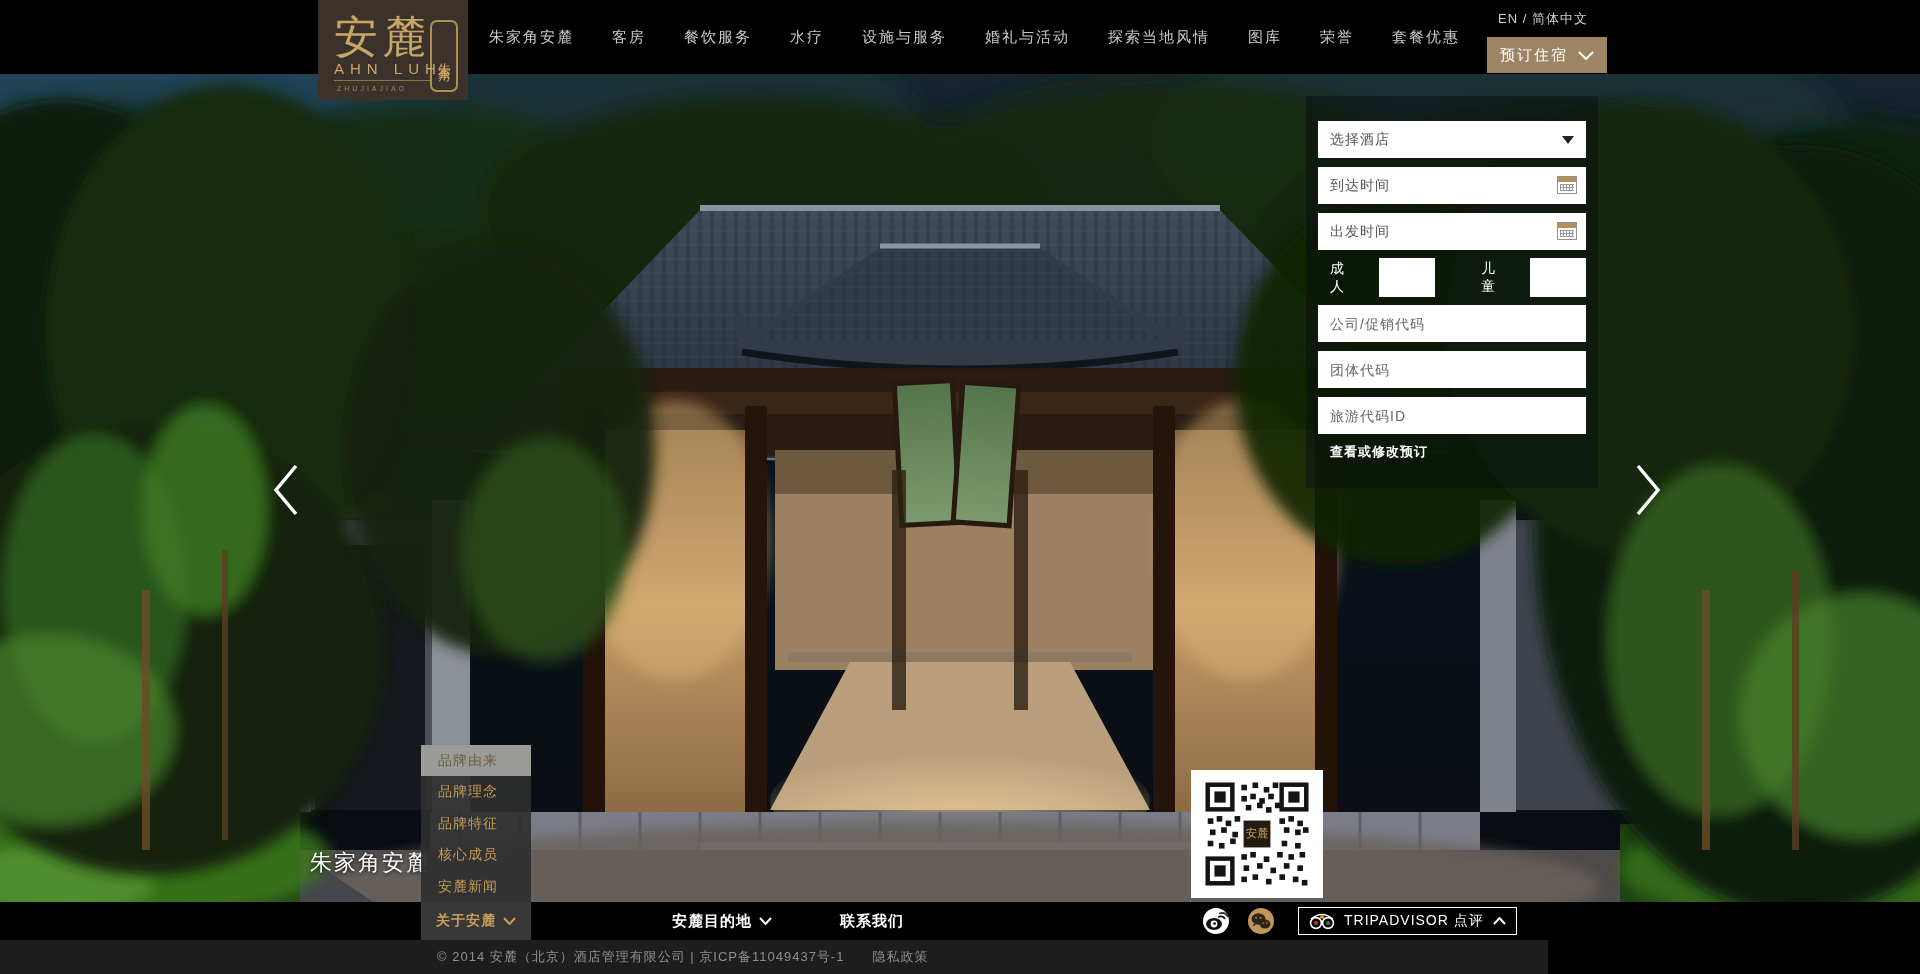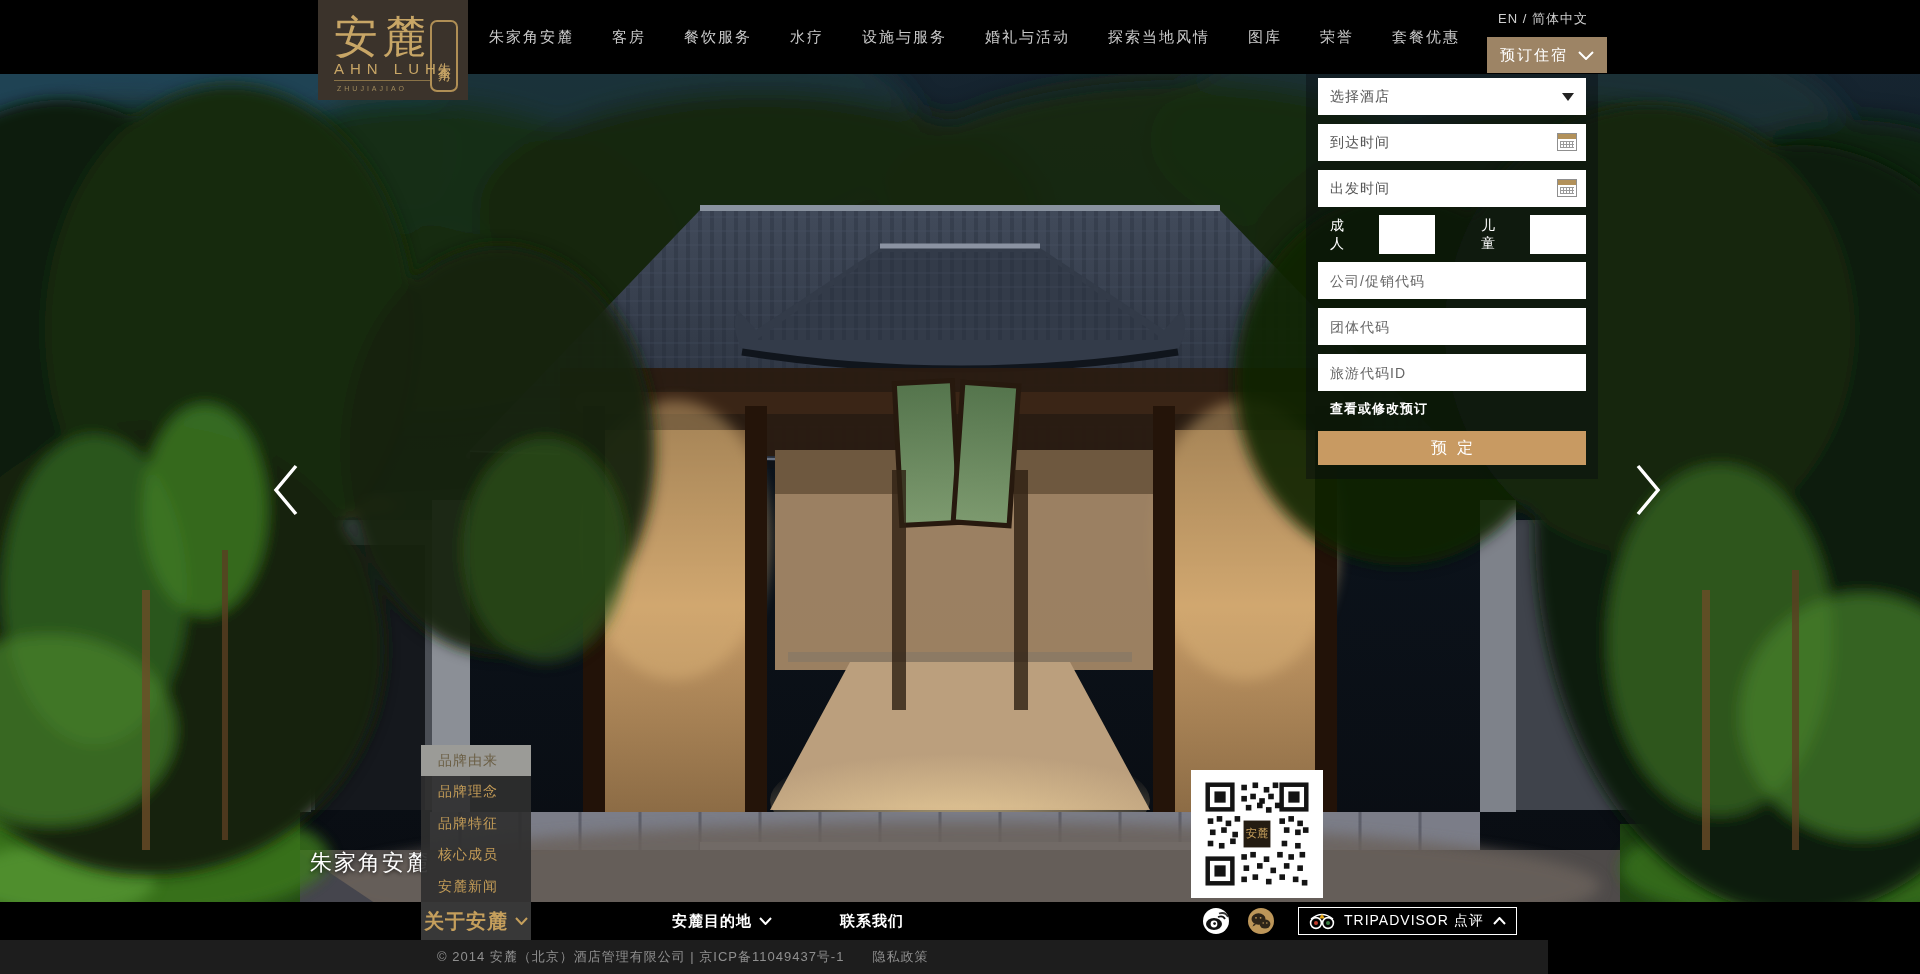--- a/index.html
+++ b/index.html
@@ -21,22 +21,22 @@
              border-radius:7px;color:#c8a666;font-size:13px;writing-mode:vertical-rl;text-orientation:upright;
              letter-spacing:3px;display:flex;align-items:center;justify-content:center;}
   .nav{position:absolute;left:489px;top:0;height:74px;display:flex;gap:38px;align-items:center;}
   .nav-item{font-size:15px;color:#c9c9c9;letter-spacing:2px;cursor:pointer;white-space:nowrap;}
   .lang{position:absolute;right:332px;top:10px;font-size:13px;color:#cfcfcf;letter-spacing:1px;}
   .lang span{cursor:pointer;}
   .book-btn{position:absolute;left:1487px;top:37px;width:120px;height:36px;background:#9d8465;color:#fff;
             font-size:15px;letter-spacing:2px;display:flex;align-items:center;justify-content:center;gap:10px;cursor:pointer;}
 
   
-  .panel{position:absolute;left:1306px;top:65px;width:292px;background:rgba(8,10,16,0.42);z-index:5;
-         padding:13px 0 14px 0;}
+  .panel{position:absolute;left:1306px;top:96px;width:292px;background:rgba(8,10,16,0.42);z-index:5;
+         padding:25px 0 14px 0;}
   .fld{position:relative;width:268px;height:37px;background:#fff;margin:0 auto 9px auto;}
   .fld .txt{position:absolute;left:12px;top:0;line-height:37px;font-size:14px;color:#555;letter-spacing:1px;}
   .fld input{position:absolute;left:0;top:0;width:100%;height:100%;border:0;outline:0;padding:0 12px;
              box-sizing:border-box;font-size:14px;color:#333;font-family:inherit;background:transparent;}
   .fld input::placeholder{color:#666;letter-spacing:1px;}
   .tri{position:absolute;right:12px;top:15px;width:0;height:0;border-left:6px solid transparent;
        border-right:6px solid transparent;border-top:8px solid #222;}
   .cal{position:absolute;right:9px;top:9px;width:20px;height:18px;background:#fff;border:1px solid #8f8f8f;box-sizing:border-box;}
   .cal .bar{position:absolute;left:0;top:0;right:0;height:5px;background:#b2915a;}
   .cal .grid{position:absolute;left:2px;right:2px;top:7px;bottom:2px;
@@ -63,21 +63,21 @@
 
   
   .about-menu{position:absolute;left:421px;top:745px;width:110px;height:157px;background:rgba(47,47,47,0.92);
               z-index:6;display:flex;flex-direction:column;}
   .about-menu .mi{flex:1;line-height:31px;padding-left:17px;font-size:14px;color:#c29b57;letter-spacing:1px;cursor:pointer;}
   .about-menu .mi.active{background:#9b9b97;color:#6b5f45;}
 
   
   .bottombar{position:absolute;left:0;top:902px;width:1920px;height:38px;background:#000;z-index:6;}
   .bb-about{position:absolute;left:421px;top:0;width:110px;height:38px;background:#383838;color:#c59f5c;
-            font-size:20px;font-weight:bold;letter-spacing:1px;display:flex;align-items:center;justify-content:center;gap:7px;cursor:pointer;}
+            font-size:14px;font-weight:bold;letter-spacing:1px;display:flex;align-items:center;justify-content:center;gap:7px;cursor:pointer;}
   .bb-link{position:absolute;top:0;height:38px;color:#fff;font-size:15px;font-weight:bold;letter-spacing:1px;
            display:flex;align-items:center;gap:7px;cursor:pointer;}
   .bb-dest{left:672px;} .bb-contact{left:840px;}
   .soc{position:absolute;top:6px;width:26px;height:26px;border-radius:50%;cursor:pointer;}
   .soc.weibo{left:1203px;background:#fff;}
   .soc.wechat{left:1248px;background:#bd9659;}
   .ta-box{position:absolute;left:1298px;top:5px;width:219px;height:28px;border:1px solid #fff;box-sizing:border-box;
           display:flex;align-items:center;gap:9px;padding:0 10px;cursor:pointer;}
   .ta-label{color:#fff;font-size:14px;letter-spacing:1px;white-space:nowrap;}
 
@@ -300,21 +300,20 @@
     <div class="fld">
       <input type="text" placeholder="公司/促销代码" style="">
     </div>
     <div class="fld">
       <input type="text" placeholder="团体代码" style="">
     </div>
     <div class="fld">
       <input type="text" placeholder="旅游代码ID" style="">
     </div>
     <div class="modify">查看或修改预订</div>
-    <div class="submit">预定</div>
   </div>
 
   <div class="arrow prev">
     <svg width="34" height="56" viewBox="0 0 34 56">
       <polyline points="28,4 8,28 28,52" fill="none" stroke="#fff" stroke-width="3.5"></polyline>
     </svg>
   </div>
   <div class="arrow next">
     <svg width="34" height="56" viewBox="0 0 34 56">
       <polyline points="6,4 26,28 6,52" fill="none" stroke="#fff" stroke-width="3.5"></polyline>

